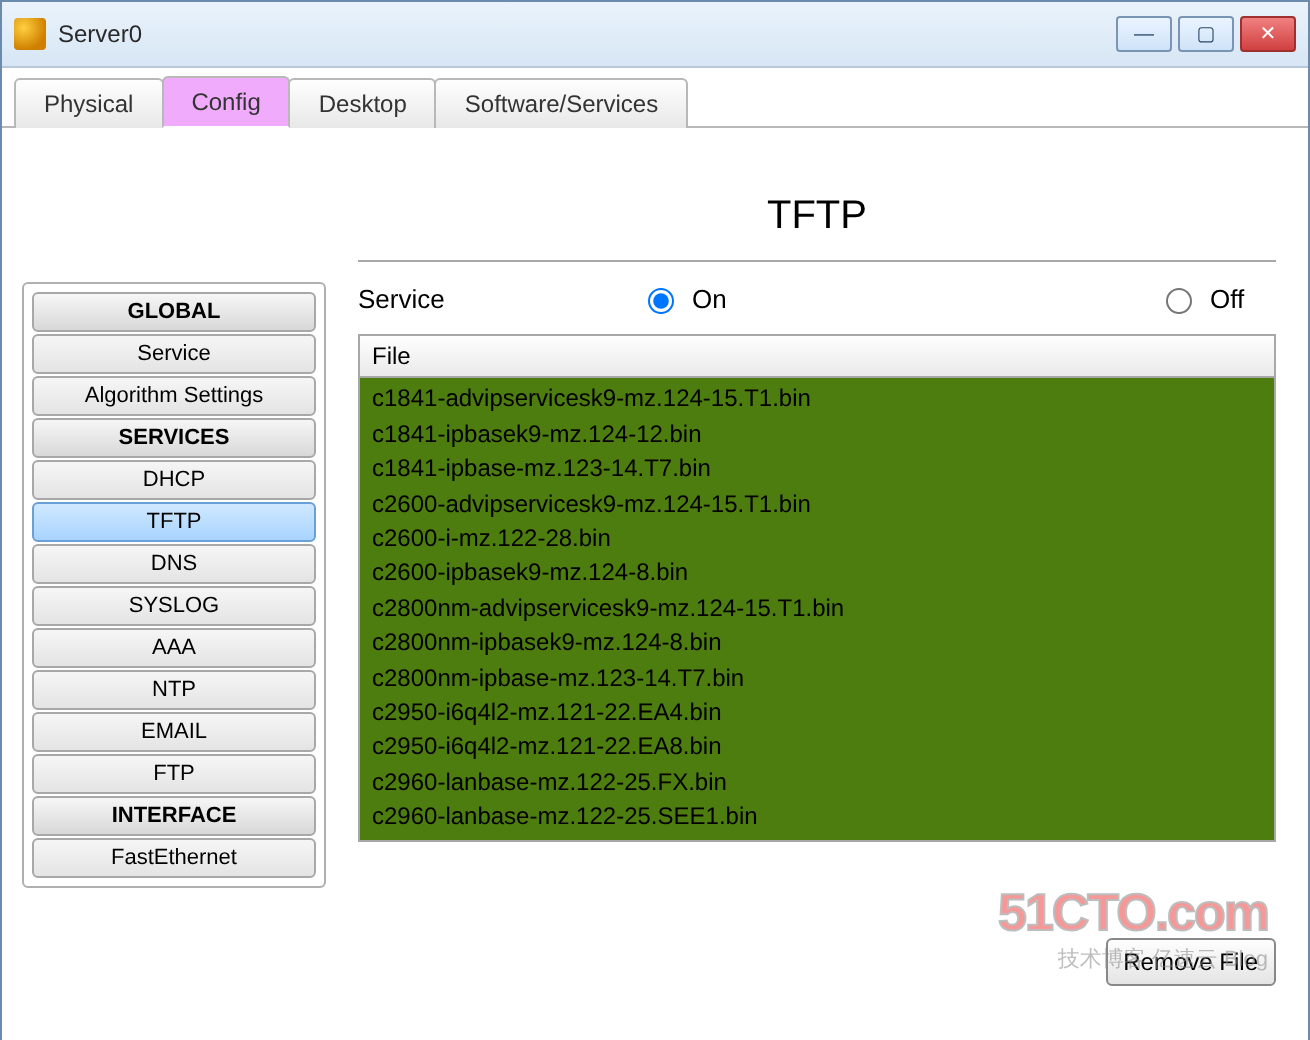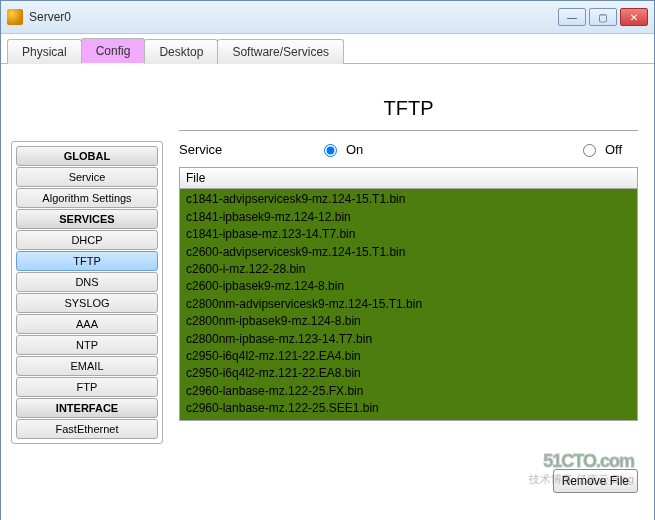--- a/index.html
+++ b/index.html
@@ -106,21 +106,21 @@
     border: 1px solid #888; border-radius: 3px;
     background: linear-gradient(#fefefe, #e4e4e4);
   }
 
   .watermark {
     position: absolute; right: 10px; bottom: 6px;
     font-family: Arial Black, Arial, sans-serif; text-align: right;
     pointer-events: none; opacity: 0.55;
   }
   .watermark .big {
-    font-size: 18px; font-weight: 900; color: #15803d;
+    font-size: 26px; font-weight: 900; color: #ef4444;
     -webkit-text-stroke: 1px #888; letter-spacing: -1px;
   }
   .watermark .small { font-size: 11px; color: #888; }
 
   ::-webkit-scrollbar { width: 16px; }
   ::-webkit-scrollbar-track { background: #eee; border-left: 1px solid #ccc; }
   ::-webkit-scrollbar-thumb { background: linear-gradient(#dfe8f2,#c0d0e0); border: 1px solid #9ab; border-radius: 2px; }
   ::-webkit-scrollbar-button { background: linear-gradient(#dfe8f2,#c0d0e0); border: 1px solid #9ab; height: 16px; }
 </style>
 </head>

